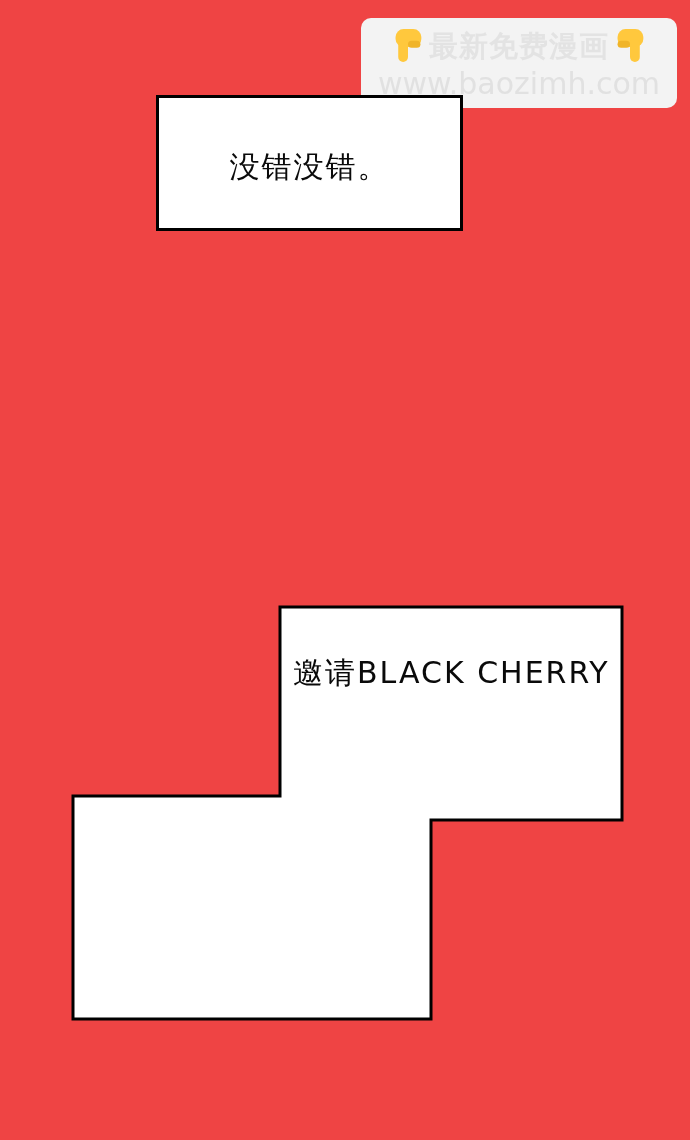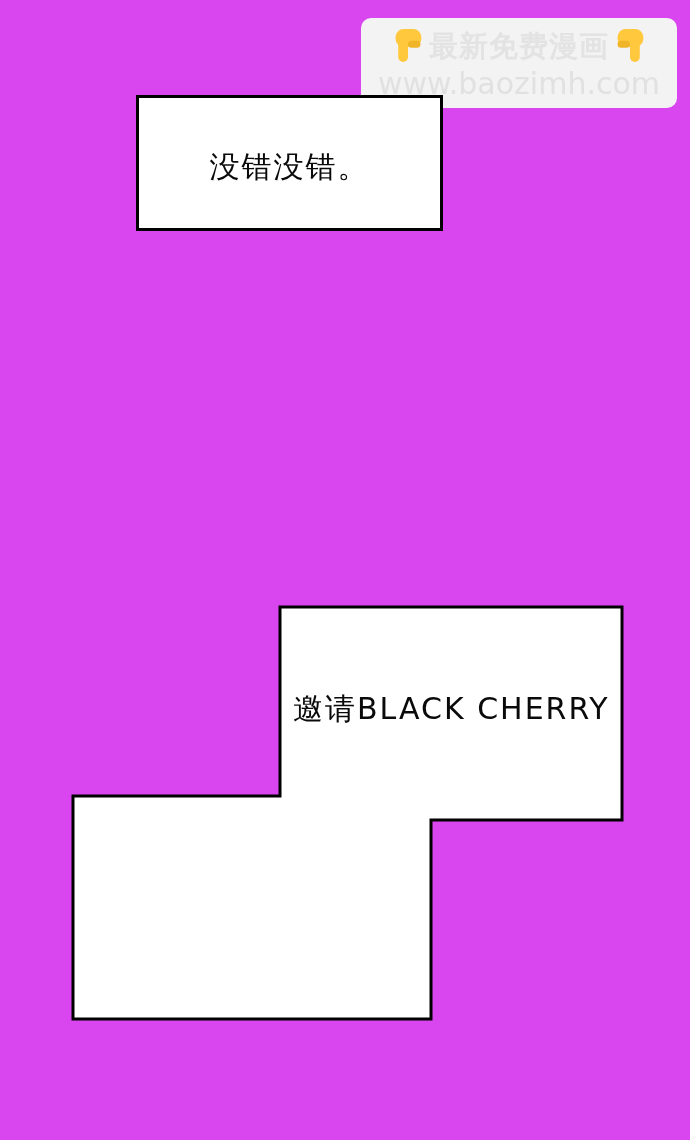--- a/index.html
+++ b/index.html
@@ -5,21 +5,21 @@
   html, body {
     margin: 0;
     padding: 0;
     background: #ffffff;
     font-family: "DejaVu Sans", "Liberation Sans", sans-serif;
   }
   .page {
     position: relative;
     width: 690px;
     height: 1140px;
-    background: #d946ef;
+    background: #ef4444;
     overflow: hidden;
   }
 
   
   .watermark {
     position: absolute;
     left: 361px;
     top: 18px;
     width: 316px;
     height: 90px;
@@ -47,21 +47,21 @@
     font-weight: 400;
     line-height: 1;
     margin-top: 4px;
     white-space: nowrap;
   }
   .hand-icon { display: inline-block; width: 32px; height: 38px; }
 
   
   .bubble1 {
     position: absolute;
-    left: 136px;
+    left: 156px;
     top: 95px;
     width: 307px;
     height: 136px;
     box-sizing: border-box;
     background: #ffffff;
     border: 3px solid #000000;
     display: flex;
     align-items: center;
     justify-content: center;
     padding-top: 8px;
@@ -76,21 +76,21 @@
     top: 607px;
     overflow: visible;
   }
   .bubble-text {
     position: absolute;
     color: #0a0a0a;
     white-space: nowrap;
   }
   .bubble2-text {
     left: 293px;
-    top: 688px;
+    top: 652px;
     font-size: 30px;
     line-height: 41px;
     letter-spacing: 2px;
   }
   .bubble3-text {
     left: 127px;
     top: 872px;
     font-size: 30px;
     line-height: 40px;
     letter-spacing: 4px;

